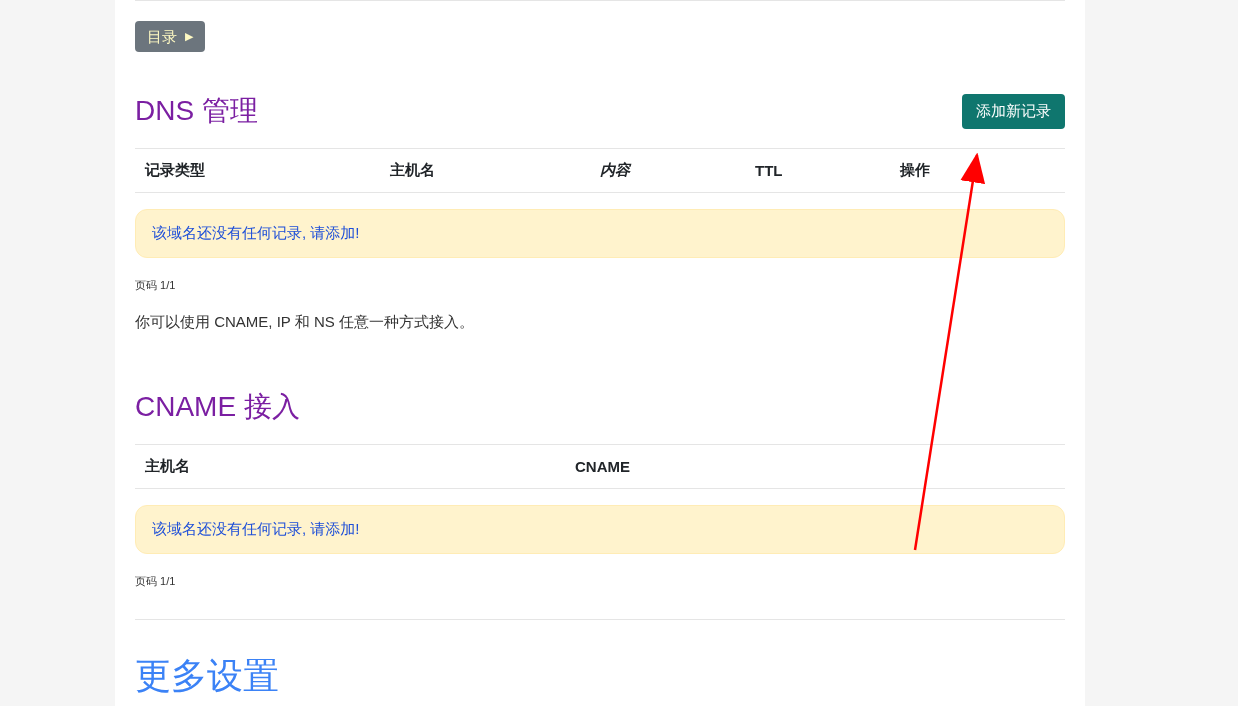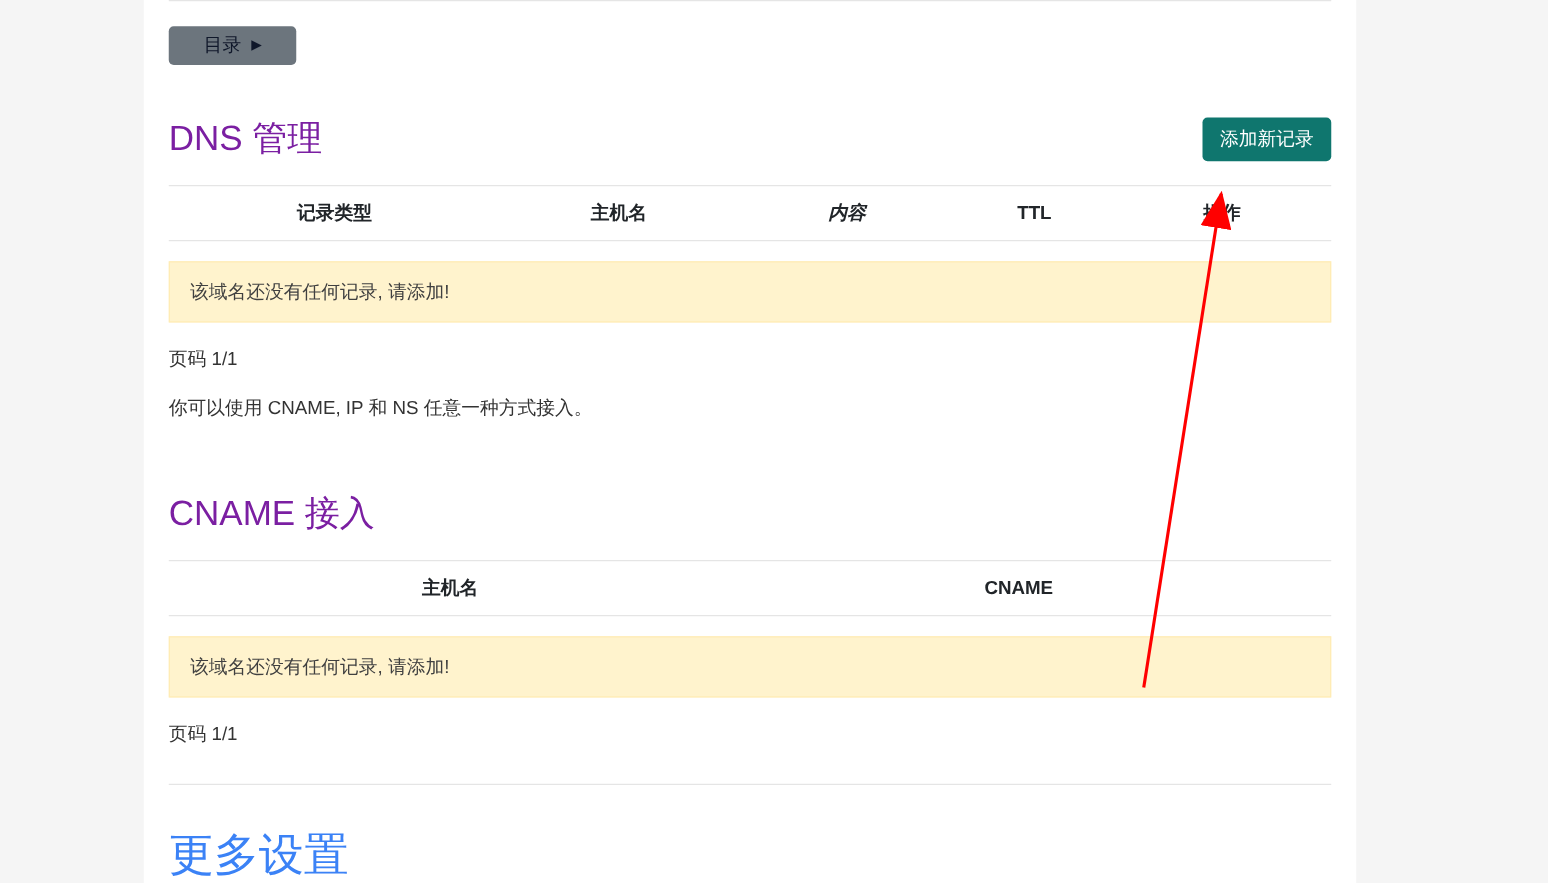--- a/index.html
+++ b/index.html
@@ -25,23 +25,23 @@
     }
     .top-divider {
       height: 1px;
       background: #e5e5e5;
       margin-bottom: 20px;
     }
     .toc-button {
       display: inline-flex;
       align-items: center;
       background: #6c757d;
-      color: #0f172a;
+      color: #fef9c3;
       border: none;
-      padding: 8px 28px;
+      padding: 8px 12px;
       font-size: 15px;
       border-radius: 4px;
       cursor: pointer;
       margin-bottom: 40px;
       line-height: 1;
     }
     .toc-button .caret {
       margin-left: 8px;
       font-size: 11px;
     }
@@ -69,46 +69,45 @@
       padding: 8px 14px;
       font-size: 15px;
       border-radius: 4px;
       cursor: pointer;
     }
     .table-row {
       display: flex;
       padding: 12px 10px;
       align-items: center;
       border-bottom: 1px solid #e5e5e5;
-      text-align: center;
     }
     .table-row.header {
       border-top: 1px solid #e5e5e5;
       font-weight: 700;
       color: #212529;
     }
     .col-dns-1 { flex: 0 0 245px; }
     .col-dns-2 { flex: 0 0 210px; }
     .col-dns-3 { flex: 0 0 155px; font-style: italic; }
     .col-dns-4 { flex: 0 0 145px; }
     .col-dns-5 { flex: 1; }
     .col-cname-1 { flex: 0 0 430px; }
     .col-cname-2 { flex: 1; }
     .alert-warn {
       background: #fff3cd;
       border: 1px solid #ffecb5;
-      color: #404040;
+      color: #1d4ed8;
       padding: 14px 16px;
-      border-radius: 0;
+      border-radius: 12px;
       margin-top: 16px;
       font-size: 15px;
     }
     .pagination-text {
       margin-top: 20px;
-      font-size: 15px;
+      font-size: 11px;
       color: #333;
     }
     .help-text {
       margin-top: 20px;
       font-size: 15px;
       color: #333;
     }
     .section-gap { height: 56px; }
     .bottom-divider {
       height: 1px;

